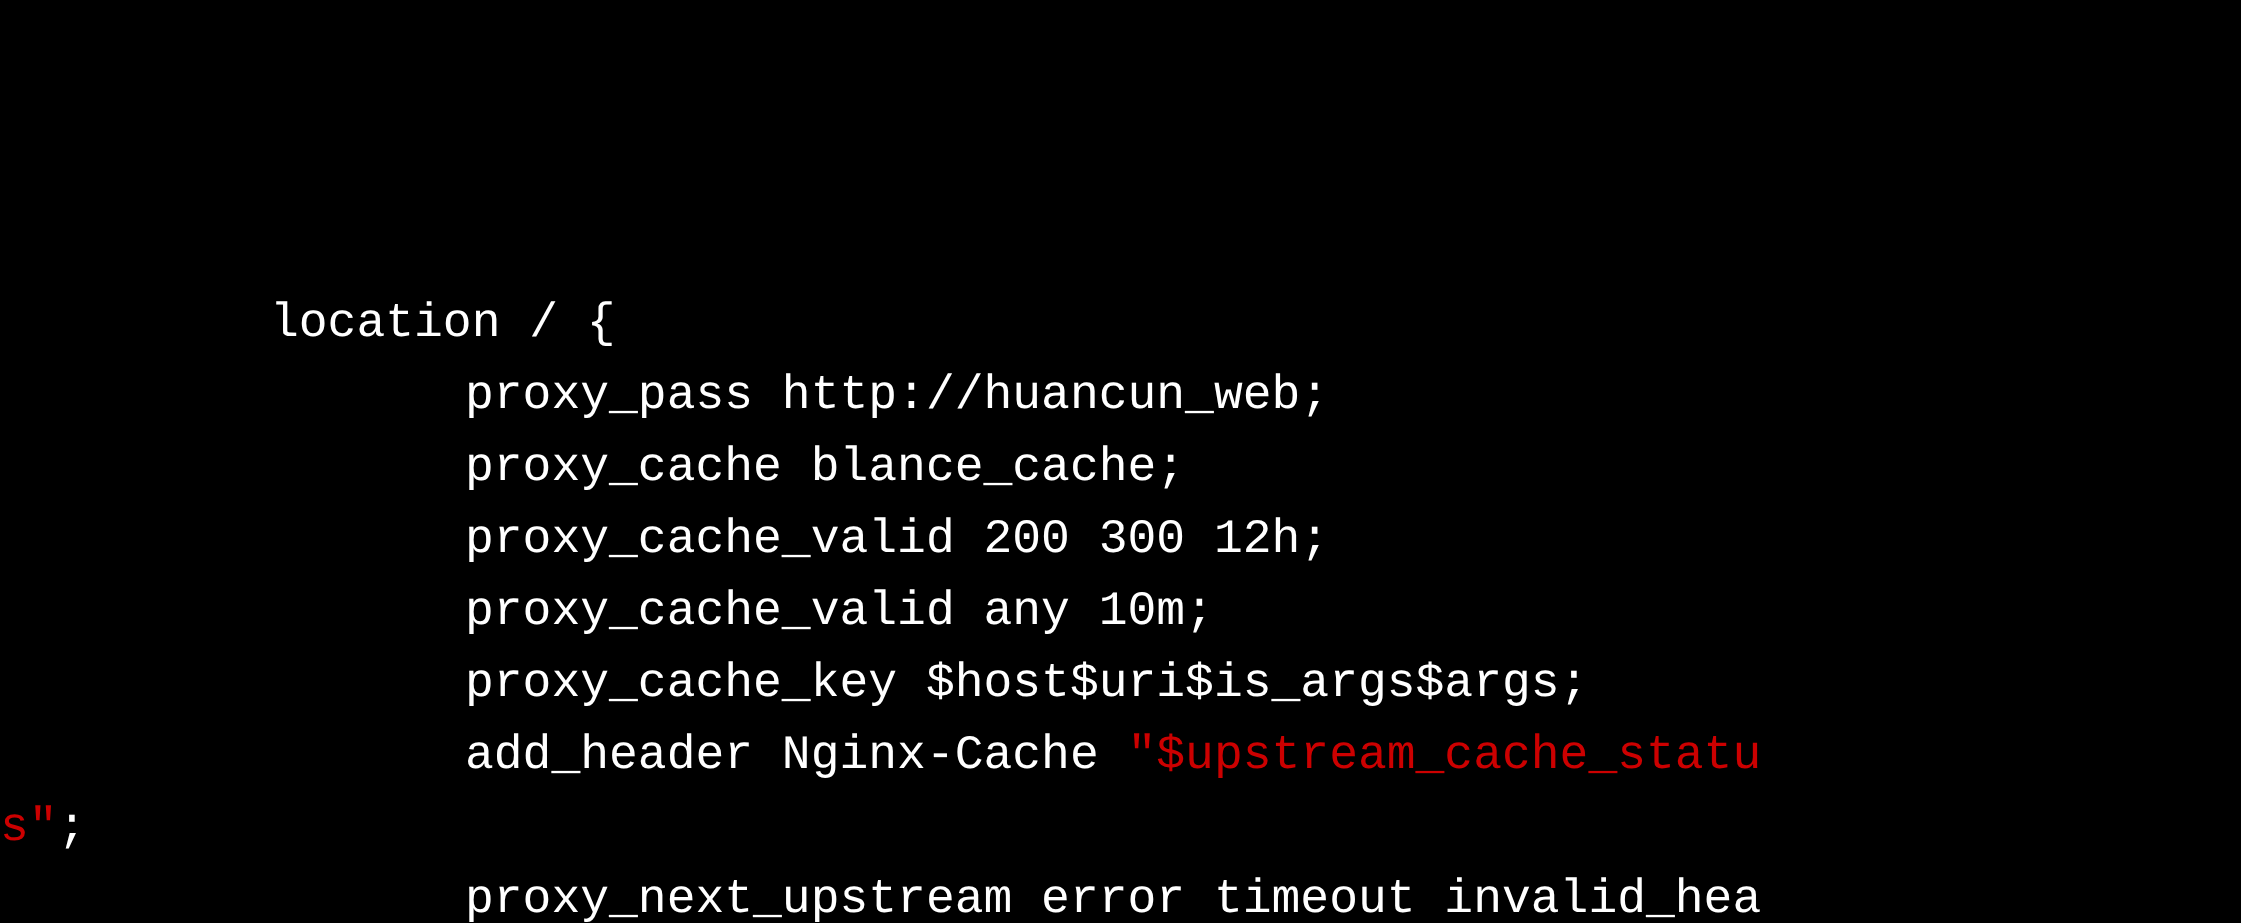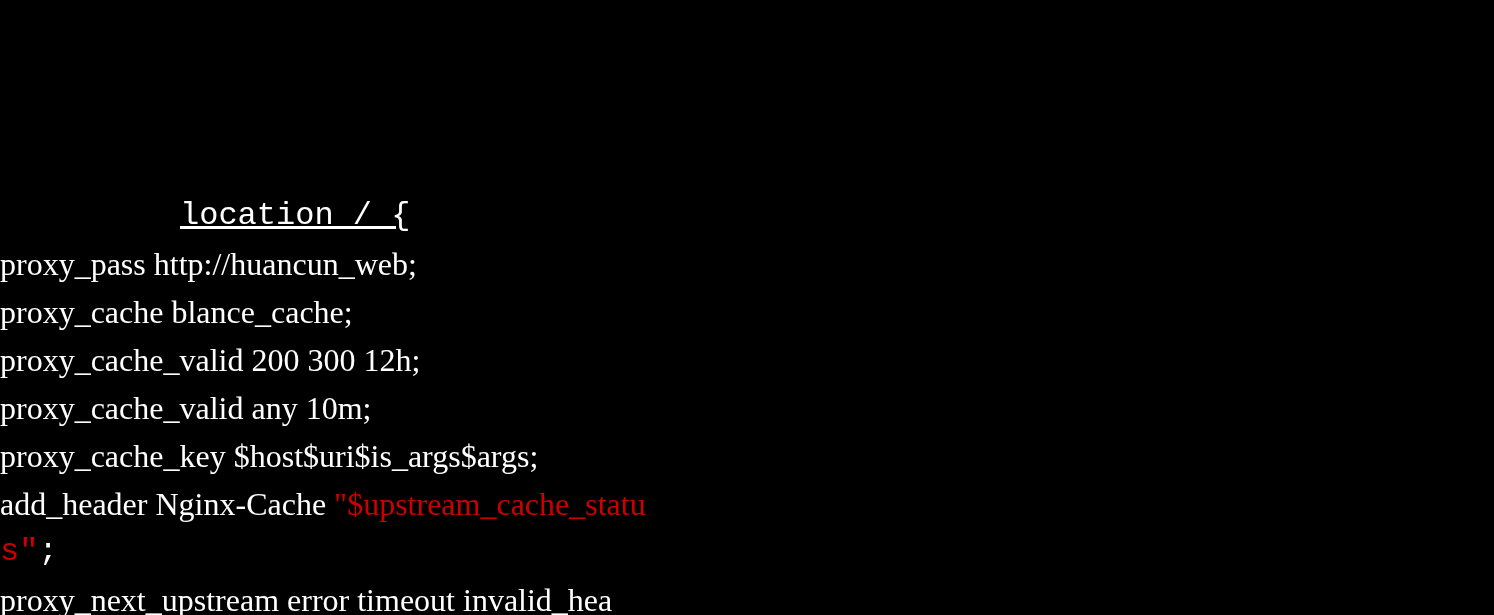--- a/index.html
+++ b/index.html
@@ -18,24 +18,23 @@
       height: 615px;
       overflow: hidden;
       white-space: pre-wrap;
       word-break: break-all;
     }
     .line {
       display: block;
     }
     .indent-1 {
       padding-left: 180px;
-      text-decoration: underline;
     }
     .indent-2 {
-      font-family: Liberation Serif, serif;
+      padding-left: 310px;
     }
     .red {
       color: #cc0000;
     }
     .wrapped {
       padding-left: 0;
     }
   </style>
 </head>
 <body>

